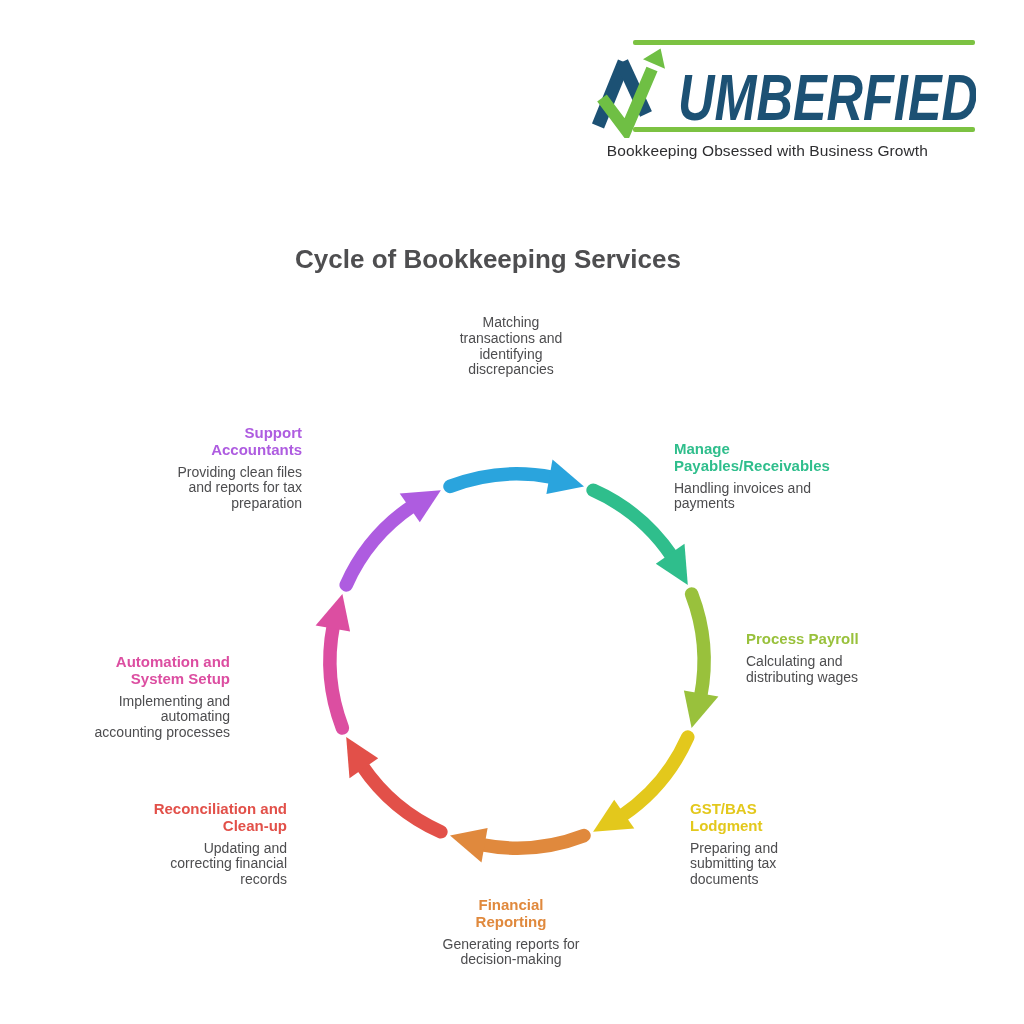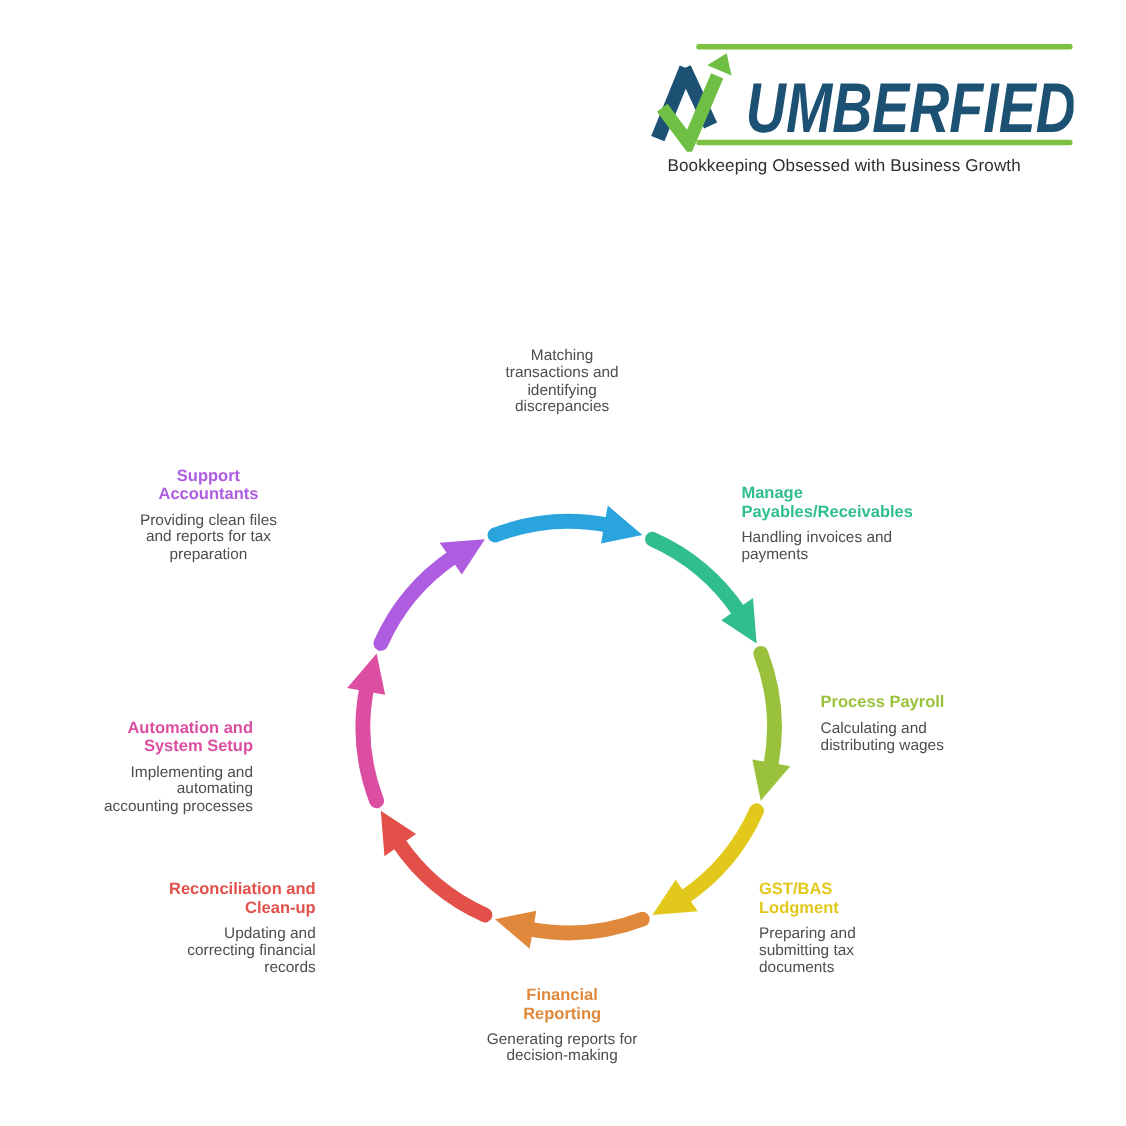--- a/index.html
+++ b/index.html
@@ -37,21 +37,21 @@
     margin:0; font-size:14px; font-weight:normal; color:#4d4d4f;
     line-height:1.13; white-space:pre-line;
   }
   .s0 { left:411px; top:315px; width:200px; text-align:center; }
   .s1 { left:674px; top:441px; width:215px; text-align:left; }
   .s2 { left:746px; top:631px; width:185px; text-align:left; }
   .s3 { left:690px; top:801px; width:165px; text-align:left; }
   .s4 { left:411px; top:897px; width:200px; text-align:center; }
   .s5 { right:689px; top:801px; width:225px; text-align:right; }
   .s6 { right:746px; top:614px; width:225px; text-align:right;margin-top:40px; }
-  .s7 { right:674px; top:425px; width:225px; text-align:center; }
+  .s7 { right:674px; top:425px; width:225px; text-align:right; }
 </style>
 </head>
 <body>
 
 <div class="canvas">
 
   <div>
     <div class="logo-line top" id="line-top" style="background: rgb(124, 194, 66);"></div>
     <div class="logo-line bottom" id="line-bottom" style="background: rgb(124, 194, 66);"></div>
 
@@ -62,20 +62,21 @@
         <path id="mark-navy2" d="M 34 18 L 58 70" stroke-width="13" fill="none" stroke="#1C5174"></path>
         <path id="mark-green" d="M 14 54 L 38 86 L 64 25" stroke-width="12" fill="none" stroke-linejoin="miter" stroke="#6FBF44"></path>
         <polygon id="mark-head" points="72.6,4.4 77,24.7 55,15.3" fill="#6FBF44"></polygon>
       </g>
       <text id="wordmark" x="90" y="76" font-size="64" font-weight="bold" font-style="italic" textLength="300" lengthAdjust="spacingAndGlyphs" font-family="Liberation Sans, sans-serif" fill="#1C5174">UMBERFIED</text>
     </svg>
 
     <div class="tagline">Bookkeeping Obsessed with Business Growth</div>
   </div>
 
+  <h1 class="title">Cycle of Bookkeeping Services</h1>
 
   <svg class="cycle-svg" id="cycle-arrows" viewBox="0 0 1024 1024">
       <path d="M 450.0 486.4 A 187 187 0 0 1 552.7 477.4" stroke="#2AA4DD" stroke-width="13.5" stroke-linecap="round" fill="none"></path>
       <polygon points="546.4,494.1 552.5,459.6 584.0,486.4" fill="#2AA4DD"></polygon>
       <path d="M 593.1 490.2 A 187 187 0 0 1 672.0 556.4" stroke="#2FBE8C" stroke-width="13.5" stroke-linecap="round" fill="none"></path>
       <polygon points="655.8,563.8 684.5,543.7 687.8,584.9" fill="#2FBE8C"></polygon>
       <path d="M 691.6 594.0 A 187 187 0 0 1 700.6 696.7" stroke="#99C13C" stroke-width="13.5" stroke-linecap="round" fill="none"></path>
       <polygon points="683.9,690.4 718.4,696.5 691.6,728.0" fill="#99C13C"></polygon>
       <path d="M 687.8 737.1 A 187 187 0 0 1 621.6 816.0" stroke="#E3C81C" stroke-width="13.5" stroke-linecap="round" fill="none"></path>
       <polygon points="614.2,799.8 634.3,828.5 593.1,831.8" fill="#E3C81C"></polygon>

